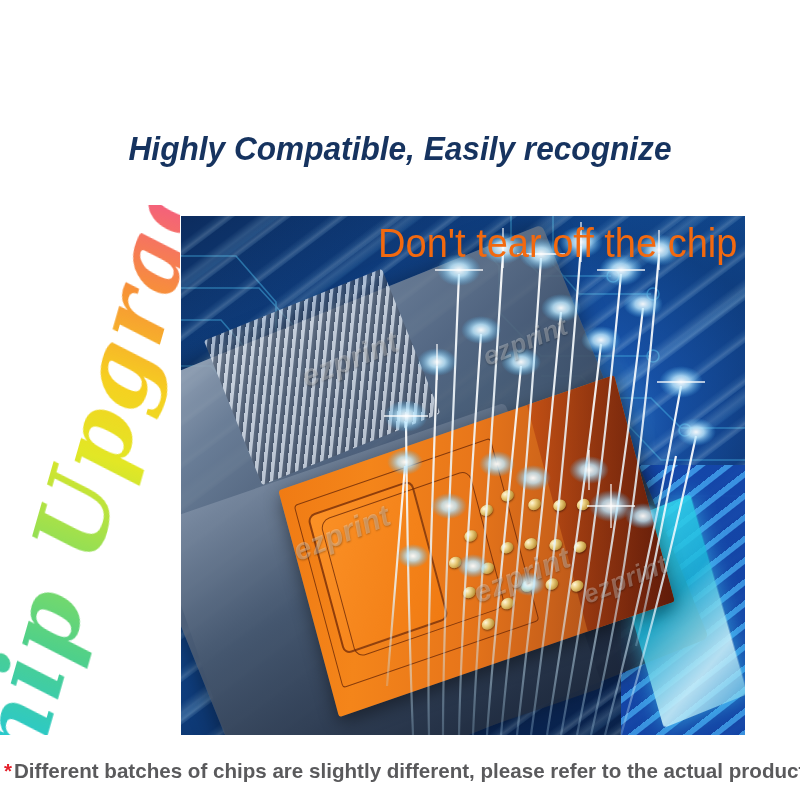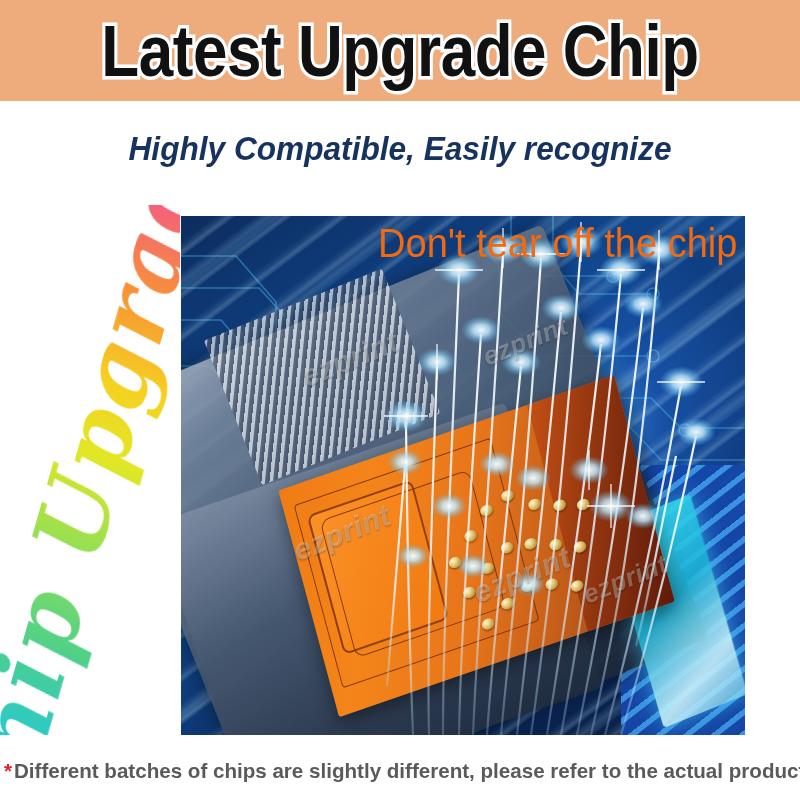--- a/index.html
+++ b/index.html
@@ -353,23 +353,20 @@
     color: #e5202b;
     font-weight: bold;
     margin-right: 2px;
   }
 </style>
 </head>
 <body>
 
 <div id="page">
 
-  <div class="header-banner">
-    <div class="header-title">Latest Upgrade Chip</div>
-  </div>
 
   <div class="subtitle">Highly Compatible, Easily recognize</div>
 
   <div class="script-wrap">
     <div class="script-rot">
       <span class="script-text">Chip Upgrade</span>
     </div>
   </div>
 
   <div class="photo">

